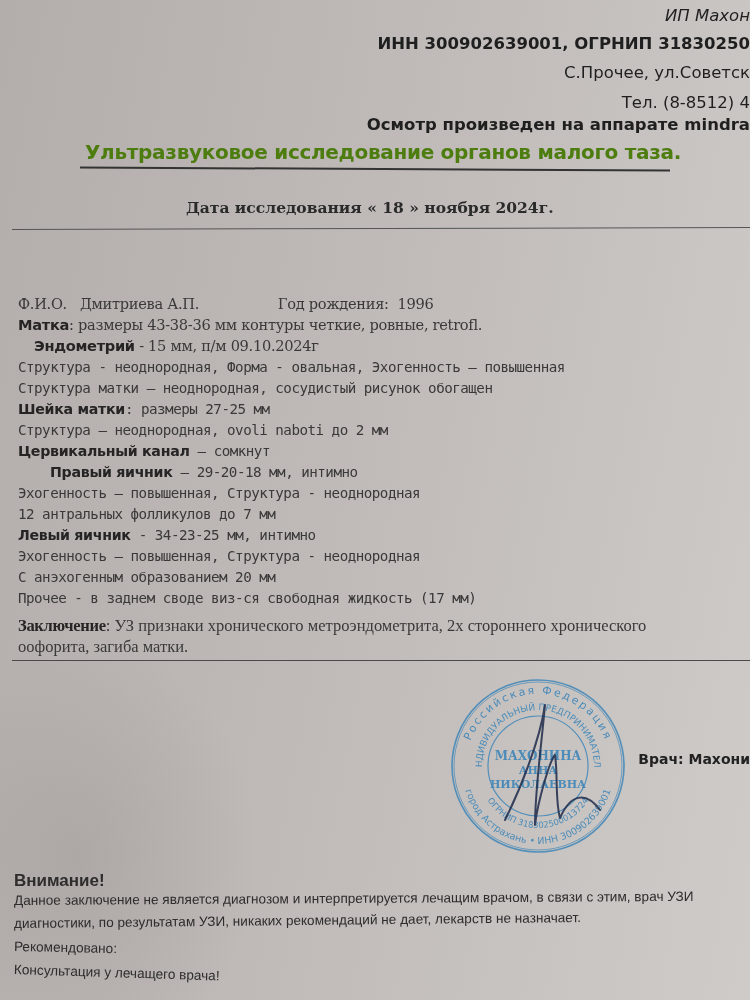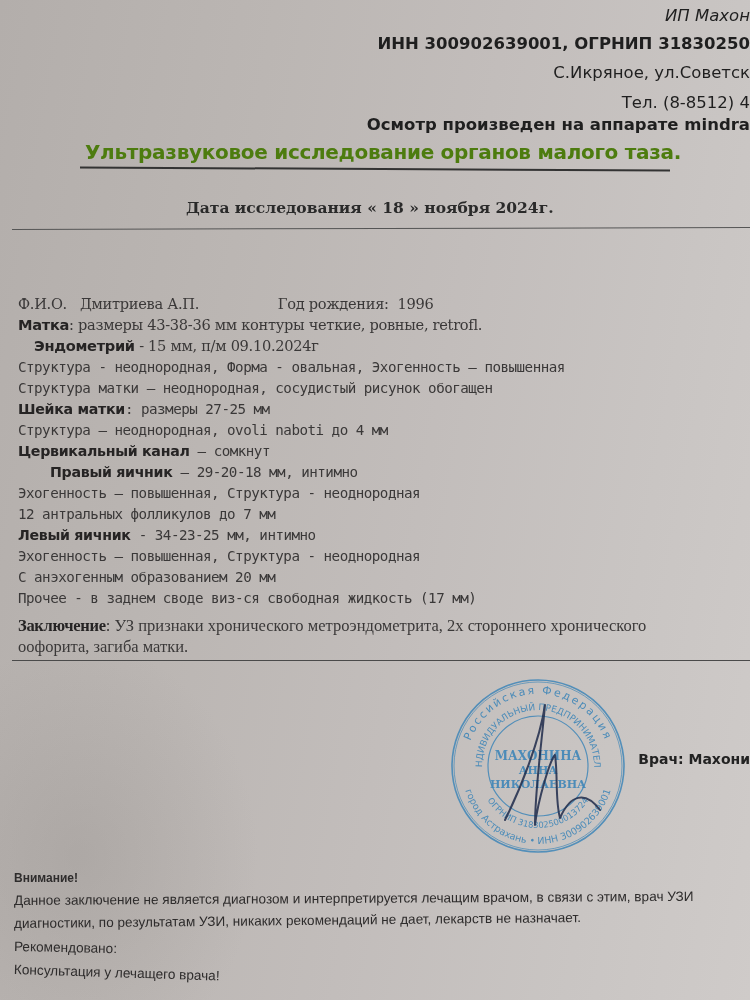--- a/index.html
+++ b/index.html
@@ -59,21 +59,21 @@
   .sig { position: absolute; left: 500px; top: 700px; width: 110px; height: 140px; }
 </style>
 </head>
 <body>
 
 <div class="sheet">
   <div class="shade"></div>
 
   <div class="hdr italic" style="top:6px;">ИП Махон</div>
   <div class="hdr bold" style="top:34px;">ИНН 300902639001, ОГРНИП 31830250</div>
-  <div class="hdr" style="top:63px;">С.Икряное, ул.Советск</div>
+  <div class="hdr" style="top:63px;">С.Прочее, ул.Советск</div>
   <div class="hdr" style="top:93px;">Тел. (8-8512) 4</div>
   <div class="hdr bold" style="top:115px; right:0;">Осмотр произведен на аппарате  mindra</div>
 
   <div class="title">Ультразвуковое исследование органов малого таза.</div>
   <div class="title-underline"></div>
   <div class="date">Дата исследования « 18 »  ноября  2024г.</div>
   <div class="rule" style="top:228px; transform:rotate(-0.15deg);"></div>
 
   <div class="line serif" style="top:295px;">
     <span>Ф.И.О.</span>&nbsp;&nbsp;
@@ -81,21 +81,21 @@
     <span style="display:inline-block; width:70px;"></span>
     <span>Год рождения:</span>&nbsp;
     <span>1996</span>
   </div>
 
   <div class="line serif" style="top:316px;"><b>Матка</b><span>: размеры 43-38-36 мм  контуры четкие, ровные, retrofl.</span></div>
   <div class="line serif" style="top:337px;margin-left:16px;"><b>Эндометрий</b><span>  - 15  мм,  п/м 09.10.2024г</span></div>
   <div class="line" style="top:359px;"><span>Структура - неоднородная,  Форма - овальная,  Эхогенность – повышенная</span></div>
   <div class="line" style="top:380px;"><span>Структура матки – неоднородная, сосудистый рисунок обогащен</span></div>
   <div class="line" style="top:401px;"><b>Шейка матки</b><span>:  размеры 27-25 мм</span></div>
-  <div class="line" style="top:422px;"><span>Структура –  неоднородная, ovoli naboti до 4 мм</span></div>
+  <div class="line" style="top:422px;"><span>Структура –  неоднородная, ovoli naboti до 2 мм</span></div>
   <div class="line" style="top:443px;"><b>Цервикальный канал</b><span> –  сомкнут</span></div>
   <div class="line" style="top:464px;margin-left:32px;"><b>Правый яичник</b><span> – 29-20-18 мм, интимно</span></div>
   <div class="line" style="top:485px;"><span>Эхогенность – повышенная,   Структура - неоднородная</span></div>
   <div class="line" style="top:506px;"><span>12 антральных фолликулов до 7 мм</span></div>
   <div class="line" style="top:527px;"><b>Левый яичник</b><span>  - 34-23-25 мм, интимно</span></div>
   <div class="line" style="top:548px;"><span>Эхогенность – повышенная,   Структура - неоднородная</span></div>
   <div class="line" style="top:569px;"><span>С анэхогенным образованием 20 мм</span></div>
   <div class="line" style="top:590px;"><span>Прочее -  в заднем своде виз-ся свободная жидкость (17 мм)</span></div>
 
   <div class="line concl" style="top:616px;"><b>Заключение</b><span>: УЗ признаки хронического метроэндометрита,  2х стороннего хронического</span></div>
@@ -123,18 +123,18 @@
       <text x="90" y="98" font-size="11" font-weight="bold" text-anchor="middle" font-family="DejaVu Serif, serif">АННА</text>
       <text x="90" y="112" font-size="11" font-weight="bold" text-anchor="middle" font-family="DejaVu Serif, serif">НИКОЛАЕВНА</text>
     </g>
   </svg>
   <svg class="sig" viewBox="0 0 110 140">
     <path d="M 5 120 C 20 90, 40 40, 45 5 C 42 40, 35 90, 35 125 C 38 100, 50 60, 55 55 C 58 75, 55 100, 60 118 C 70 95, 85 90, 100 110" fill="none" stroke="#1e2a4a" stroke-width="2" stroke-linecap="round" stroke-linejoin="round" opacity="0.85"></path>
   </svg>
 
   <div class="doctor">Врач: Махони</div>
 
-  <div class="note" style="top:871px; font-weight:bold; font-size:12px;">Внимание!</div>
+  <div class="note" style="top:871px; font-weight:bold; font-size:17px;">Внимание!</div>
   <div class="note" style="top:893px; transform:rotate(-0.35deg);">Данное заключение не является диагнозом и интерпретируется лечащим врачом, в связи с этим, врач УЗИ</div>
   <div class="note" style="top:916px; transform:rotate(-0.6deg);">диагностики, по результатам УЗИ, никаких рекомендаций не дает, лекарств не назначает.</div>
   <div class="note" style="top:939px; transform:rotate(1.2deg);">Рекомендовано:</div>
   <div class="note" style="top:962px; transform:rotate(1.8deg);">Консультация у лечащего врача!</div>
 </div>
 
 </body></html>

